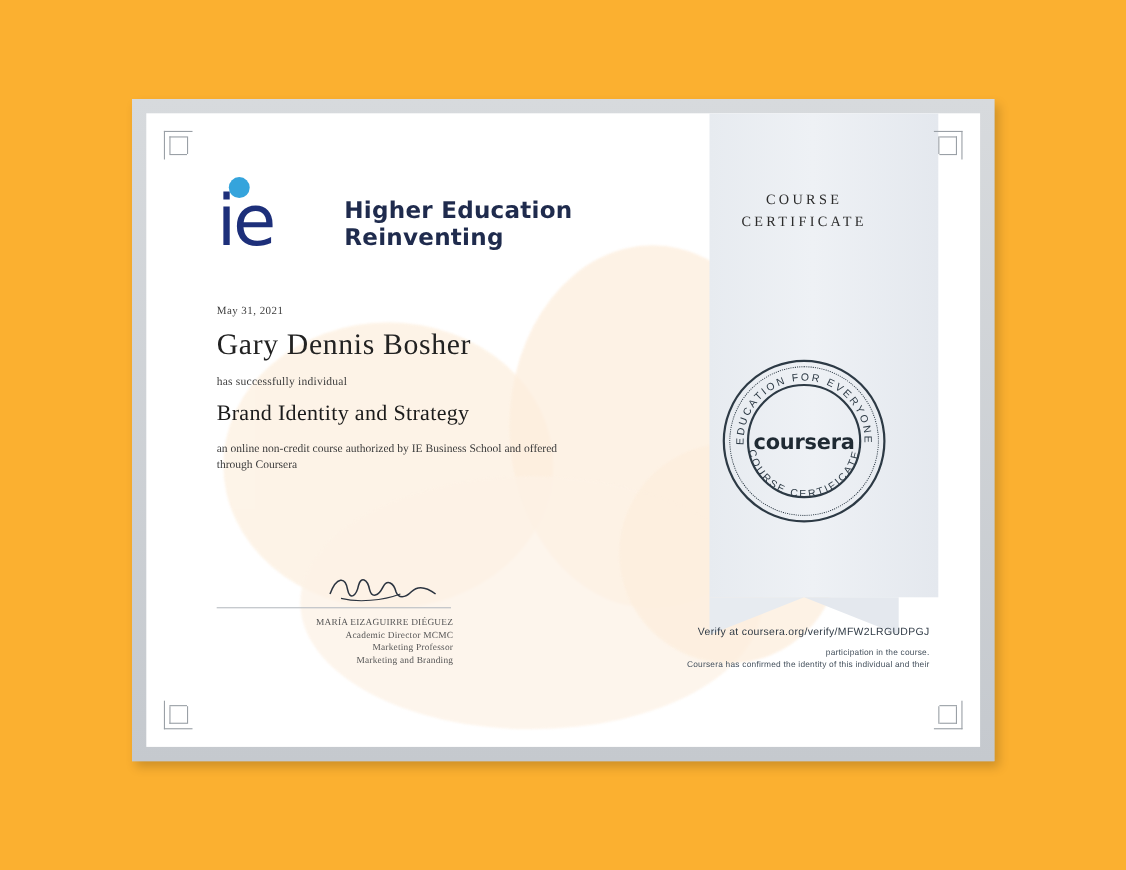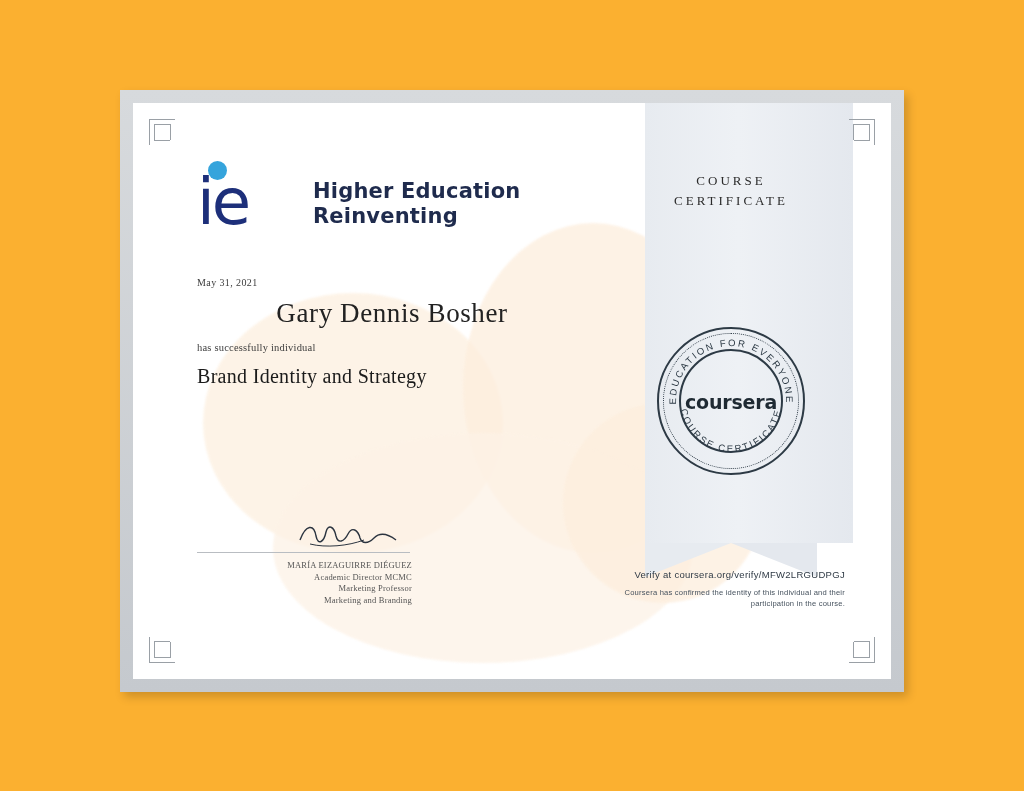--- a/index.html
+++ b/index.html
@@ -136,21 +136,20 @@
     margin-top: 26px;
     font-size: 10px;
     color: #3c3c3c;
     letter-spacing: 0.4px;
   }
   .recipient {
     margin-top: 10px;
     font-size: 27px;
     color: #222;
     letter-spacing: 0.6px;
-    text-align: center;
   }
   .completed-line {
     margin-top: 13px;
     font-size: 10.5px;
     color: #3c3c3c;
     letter-spacing: 0.2px;
   }
   .course-title {
     margin-top: 12px;
     font-size: 20px;
@@ -348,20 +347,21 @@
           <div class="ie-text">
             <div>Higher Education</div>
             <div>Reinventing</div>
           </div>
         </div>
 
         <div class="issue-date">May 31, 2021</div>
         <div class="recipient">Gary Dennis Bosher</div>
         <div class="completed-line">has successfully individual</div>
         <div class="course-title">Brand Identity and Strategy</div>
+        <div class="course-desc">an online non-credit course authorized by IE Business School and offered through Coursera</div>
       </div>
 
       <div class="sig-block">
         <div class="sig-mark">
           <svg width="120" height="32" viewBox="0 0 120 32">
             <path d="M8 22 C 14 6, 22 6, 24 18 C 26 28, 32 24, 34 14 C 36 6, 42 8, 44 18 C 46 26, 52 24, 56 16 C 60 8, 66 12, 68 20 C 70 26, 76 26, 82 20 C 88 14, 96 16, 104 22" fill="none" stroke="#2b3440" stroke-width="1.4"></path>
             <path d="M18 26 C 34 30, 56 28, 72 22" fill="none" stroke="#2b3440" stroke-width="1"></path>
           </svg>
         </div>
         <div class="sig-line"></div>
@@ -369,22 +369,22 @@
           <div>MARÍA EIZAGUIRRE DIÉGUEZ</div>
           <div>Academic Director MCMC</div>
           <div>Marketing Professor</div>
           <div>Marketing and Branding</div>
         </div>
       </div>
 
       <div class="verify">
         <div class="v-line">Verify at coursera.org/verify/MFW2LRGUDPGJ</div>
         <div class="v-small">
+          <div>participation in the course.</div>
           <div>Coursera has confirmed the identity of this individual and their</div>
-          <div>participation in the course.</div>
         </div>
       </div>
 
       <div class="corner c-tl">
         <i class="h1"></i>
           <i class="v1"></i>
           <i class="h2"></i>
           <i class="v2"></i>
           <i class="h3"></i>
           <i class="v3"></i>

